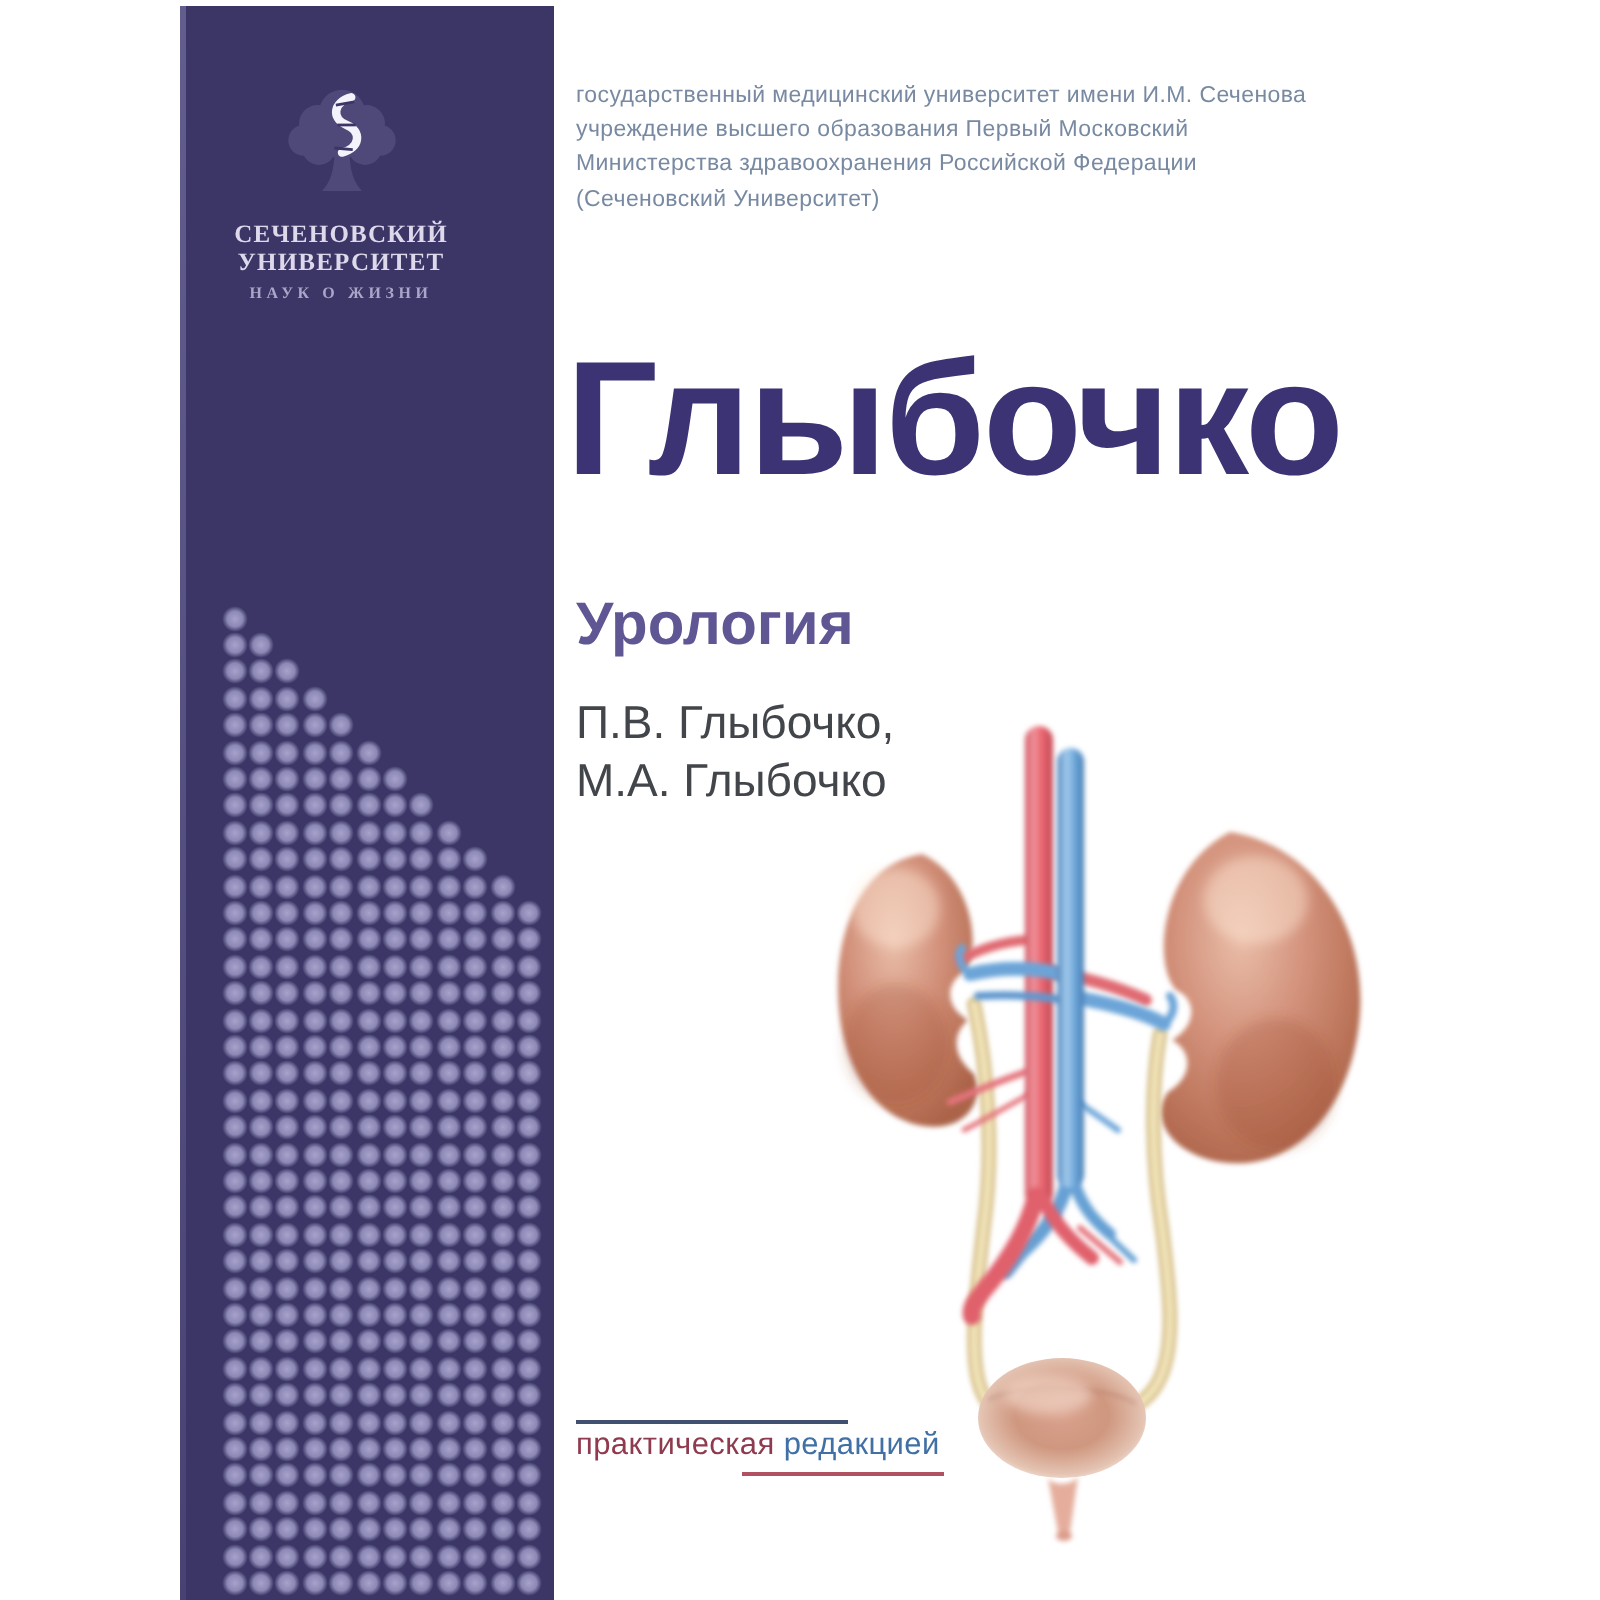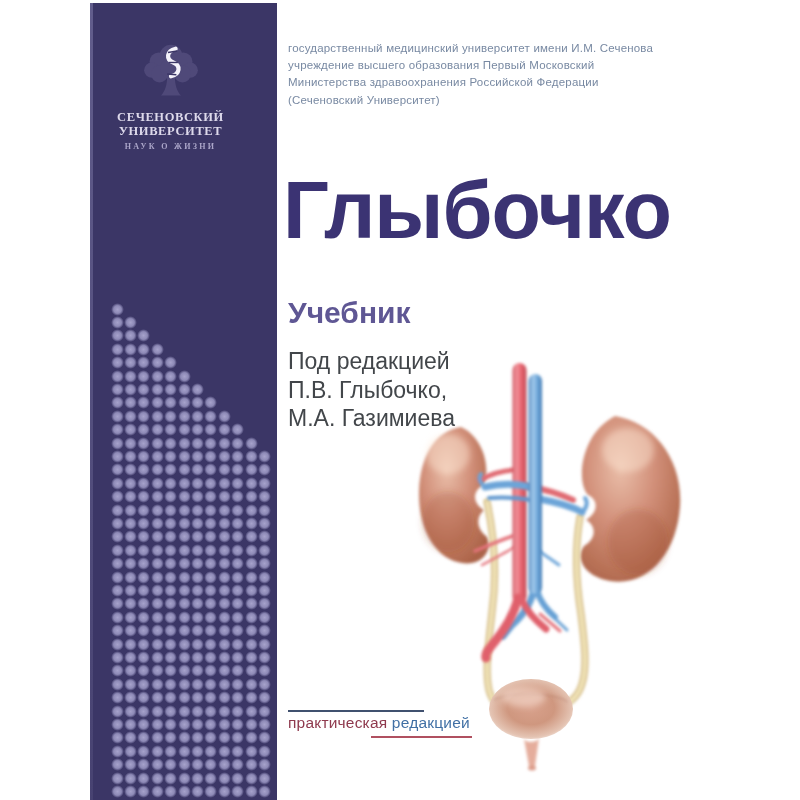--- a/index.html
+++ b/index.html
@@ -494,25 +494,24 @@
 </div>
 
 <div class="affiliation">
   <div>государственный медицинский университет имени И.М. Сеченова</div>
   <div>учреждение высшего образования Первый Московский</div>
   <div>Министерства здравоохранения Российской Федерации</div>
   <div>(Сеченовский Университет)</div>
 </div>
 
 <div class="title">Глыбочко</div>
-<div class="subtitle">Учебник</div>
+<div class="subtitle">Урология</div>
 <div class="editors">
-  <div>Под редакцией</div>
   <div>П.В. Глыбочко,</div>
-  <div>М.А. Газимиева</div>
+  <div>М.А. Глыбочко</div>
 </div>
 
 <svg class="illustration" viewBox="0 0 330 440">
   <defs>
     <radialGradient id="kidG" cx="40%" cy="32%" r="75%">
       <stop offset="0%" stop-color="#e9bda8"></stop>
       <stop offset="45%" stop-color="#d2907a"></stop>
       <stop offset="82%" stop-color="#b97257"></stop>
       <stop offset="100%" stop-color="#ab6349"></stop>
     </radialGradient>

